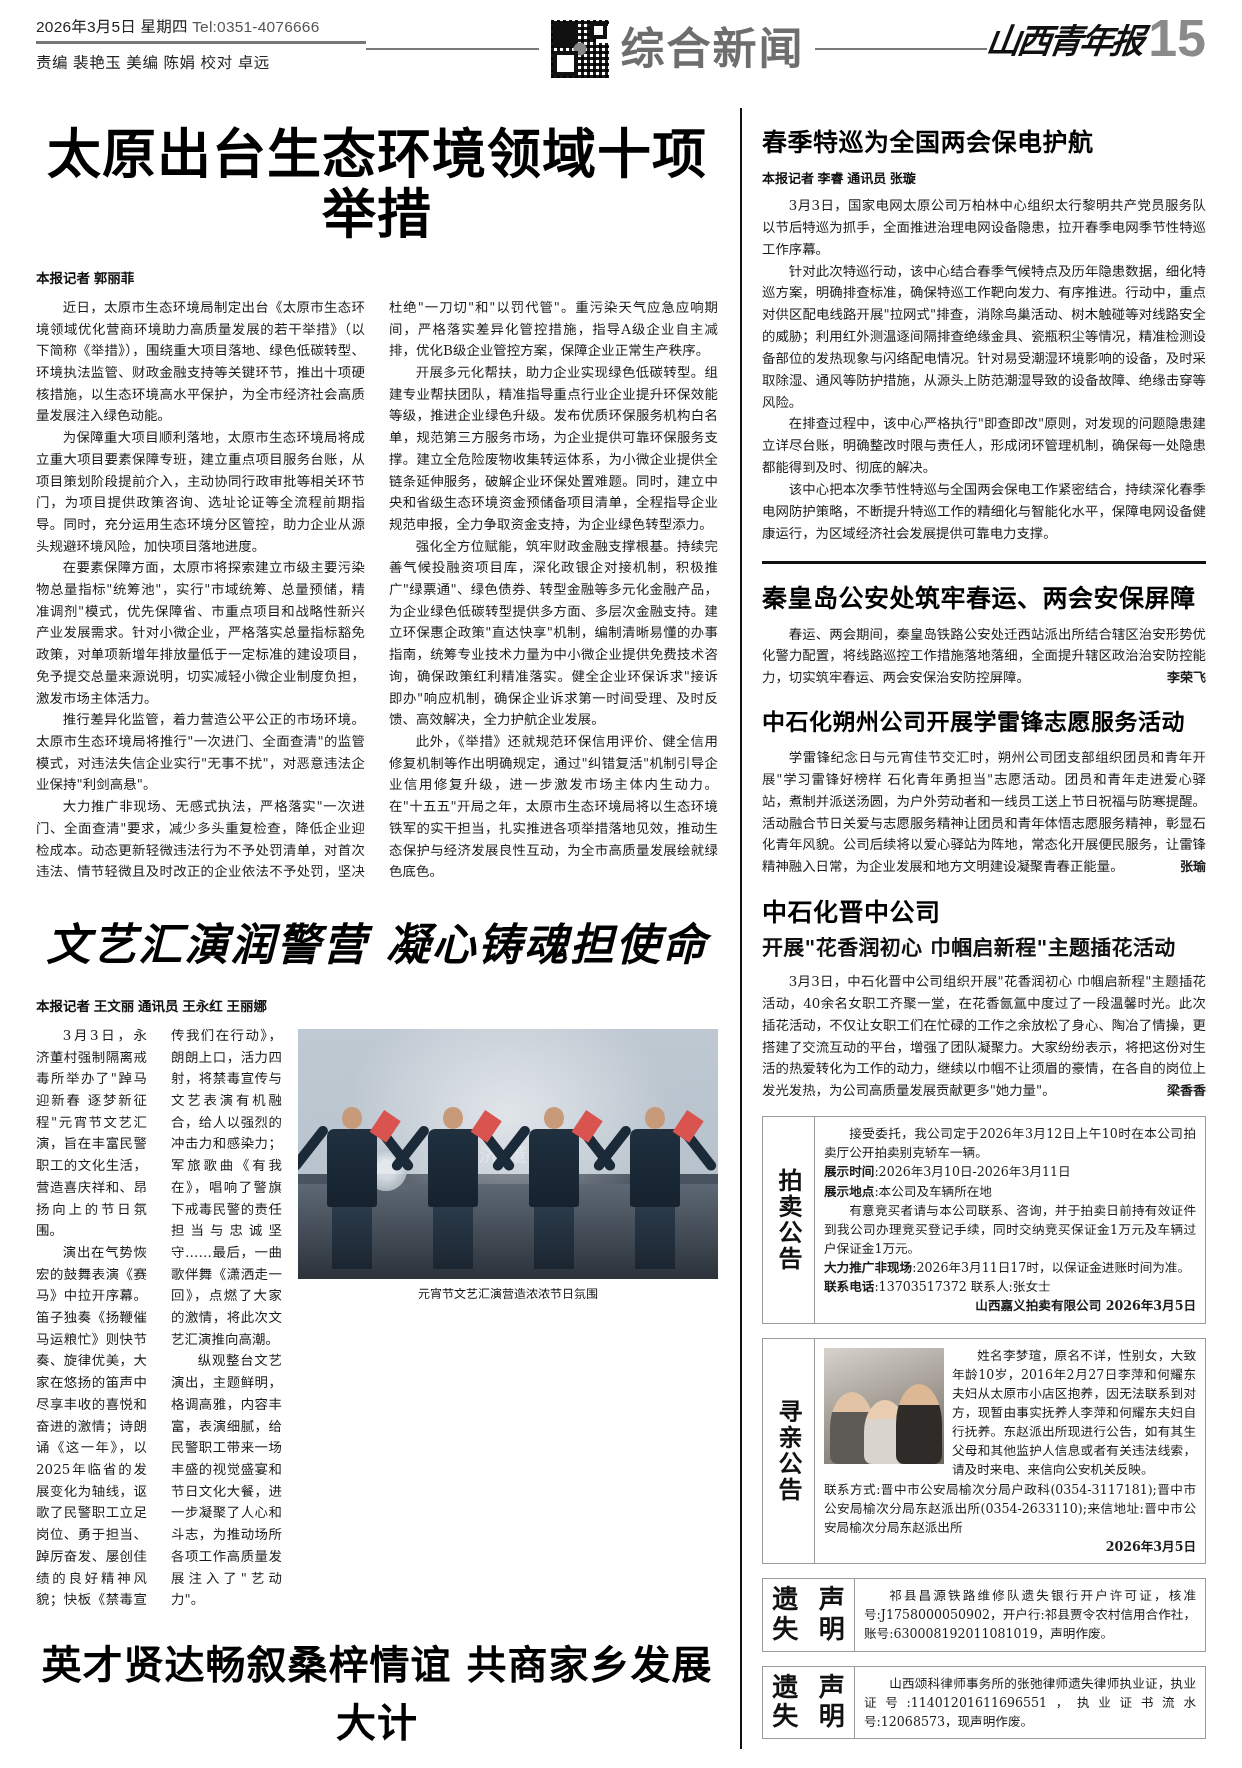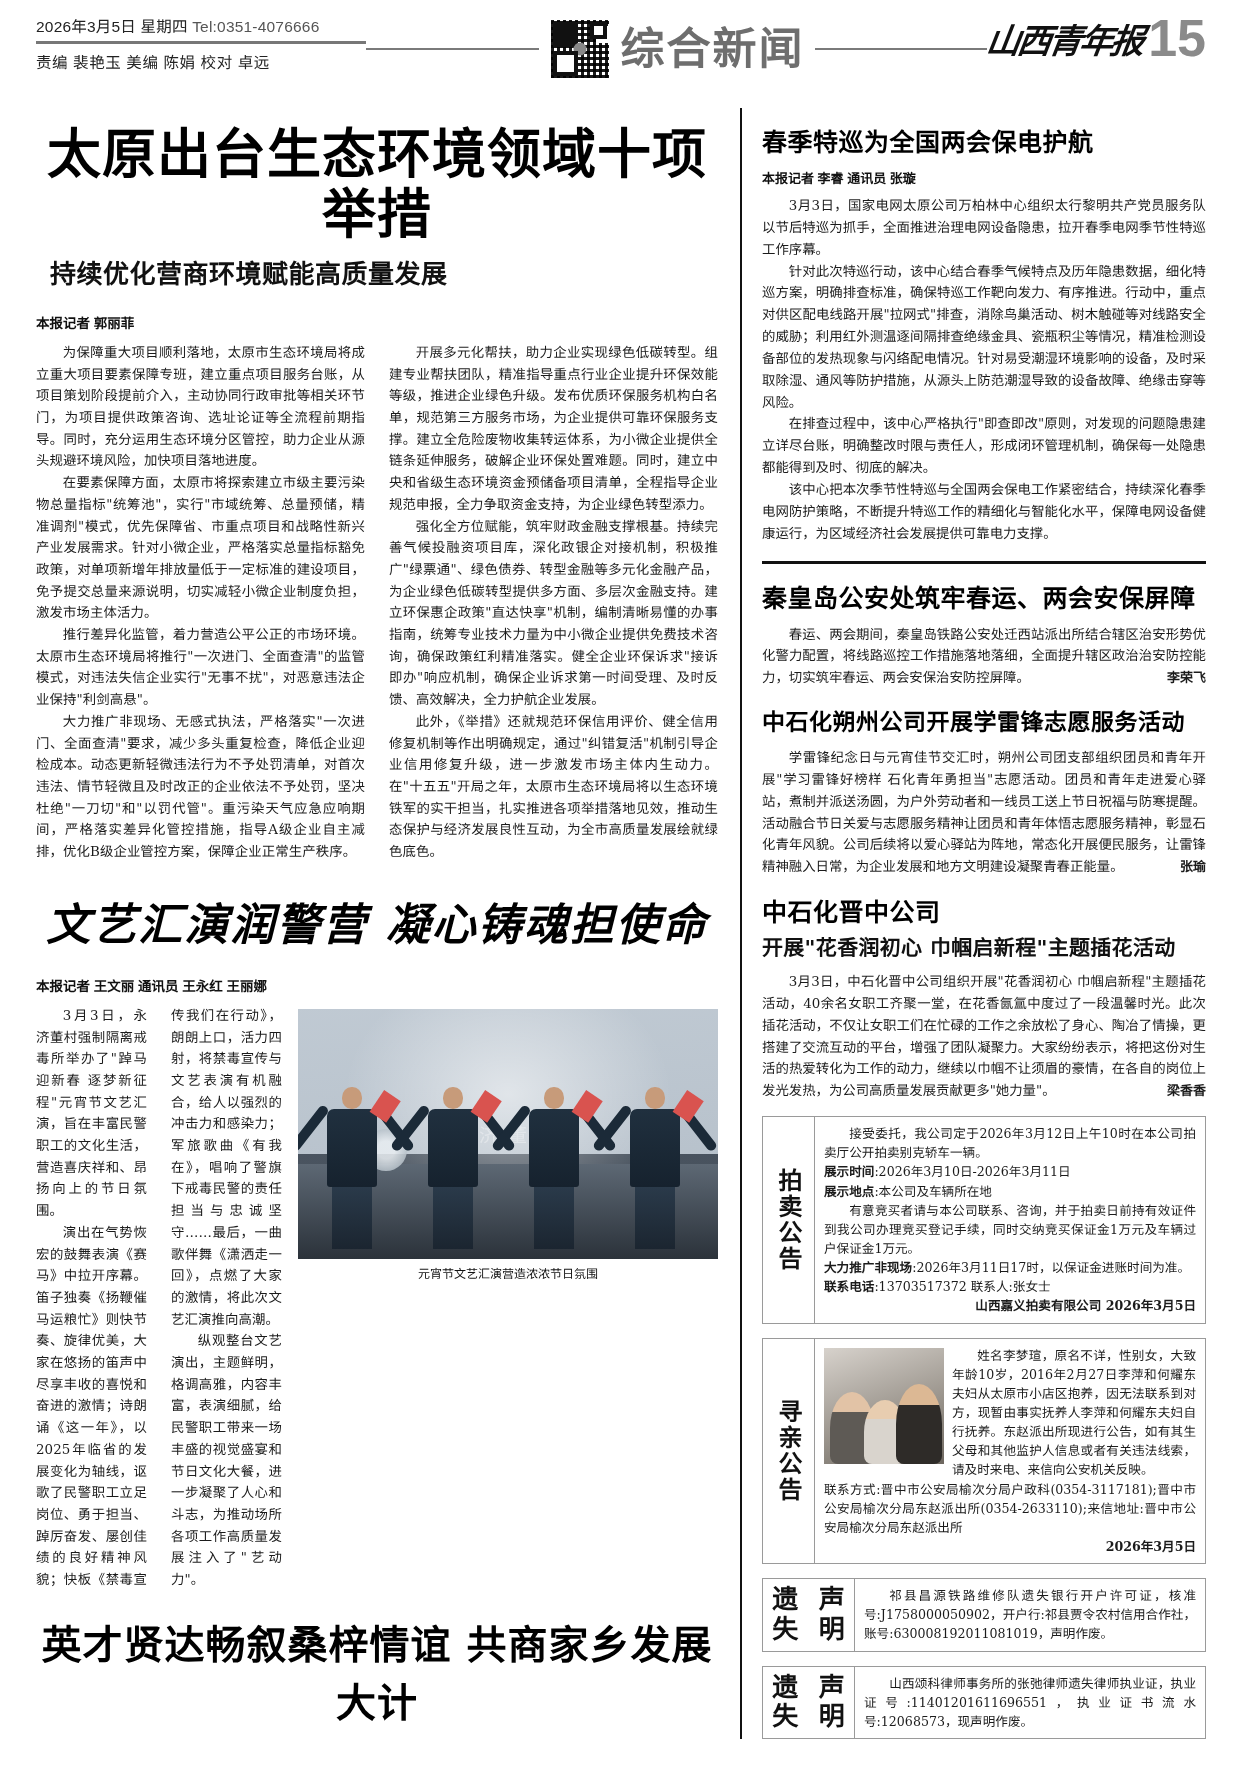--- a/index.html
+++ b/index.html
@@ -188,23 +188,23 @@
       <div class="pageno">15</div>
     </div>
   </div>
 
   <div class="body-grid">
 
     <div class="col-left">
 
       <div>
         <h1 class="lead">太原出台生态环境领域十项举措</h1>
-        <h2 class="sublead">持续优化营商环境赋能高质量发展</h2>
         <div class="byline">本报记者 郭丽菲</div>
         <div class="cols2">
+          <p>近日，太原市生态环境局制定出台《太原市生态环境领域优化营商环境助力高质量发展的若干举措》（以下简称《举措》），围绕重大项目落地、绿色低碳转型、环境执法监管、财政金融支持等关键环节，推出十项硬核措施，以生态环境高水平保护，为全市经济社会高质量发展注入绿色动能。</p>
           <p>为保障重大项目顺利落地，太原市生态环境局将成立重大项目要素保障专班，建立重点项目服务台账，从项目策划阶段提前介入，主动协同行政审批等相关环节门，为项目提供政策咨询、选址论证等全流程前期指导。同时，充分运用生态环境分区管控，助力企业从源头规避环境风险，加快项目落地进度。</p>
           <p>在要素保障方面，太原市将探索建立市级主要污染物总量指标"统筹池"，实行"市域统筹、总量预储，精准调剂"模式，优先保障省、市重点项目和战略性新兴产业发展需求。针对小微企业，严格落实总量指标豁免政策，对单项新增年排放量低于一定标准的建设项目，免予提交总量来源说明，切实减轻小微企业制度负担，激发市场主体活力。</p>
           <p>推行差异化监管，着力营造公平公正的市场环境。太原市生态环境局将推行"一次进门、全面查清"的监管模式，对违法失信企业实行"无事不扰"，对恶意违法企业保持"利剑高悬"。</p>
           <p>大力推广非现场、无感式执法，严格落实"一次进门、全面查清"要求，减少多头重复检查，降低企业迎检成本。动态更新轻微违法行为不予处罚清单，对首次违法、情节轻微且及时改正的企业依法不予处罚，坚决杜绝"一刀切"和"以罚代管"。重污染天气应急应响期间，严格落实差异化管控措施，指导A级企业自主减排，优化B级企业管控方案，保障企业正常生产秩序。</p>
           <p>开展多元化帮扶，助力企业实现绿色低碳转型。组建专业帮扶团队，精准指导重点行业企业提升环保效能等级，推进企业绿色升级。发布优质环保服务机构白名单，规范第三方服务市场，为企业提供可靠环保服务支撑。建立全危险废物收集转运体系，为小微企业提供全链条延伸服务，破解企业环保处置难题。同时，建立中央和省级生态环境资金预储备项目清单，全程指导企业规范申报，全力争取资金支持，为企业绿色转型添力。</p>
           <p>强化全方位赋能，筑牢财政金融支撑根基。持续完善气候投融资项目库，深化政银企对接机制，积极推广"绿票通"、绿色债券、转型金融等多元化金融产品，为企业绿色低碳转型提供多方面、多层次金融支持。建立环保惠企政策"直达快享"机制，编制清晰易懂的办事指南，统筹专业技术力量为中小微企业提供免费技术咨询，确保政策红利精准落实。健全企业环保诉求"接诉即办"响应机制，确保企业诉求第一时间受理、及时反馈、高效解决，全力护航企业发展。</p>
           <p>此外，《举措》还就规范环保信用评价、健全信用修复机制等作出明确规定，通过"纠错复活"机制引导企业信用修复升级，进一步激发市场主体内生动力。在"十五五"开局之年，太原市生态环境局将以生态环境铁军的实干担当，扎实推进各项举措落地见效，推动生态保护与经济发展良性互动，为全市高质量发展绘就绿色底色。</p>
         </div>
       </div>
 

